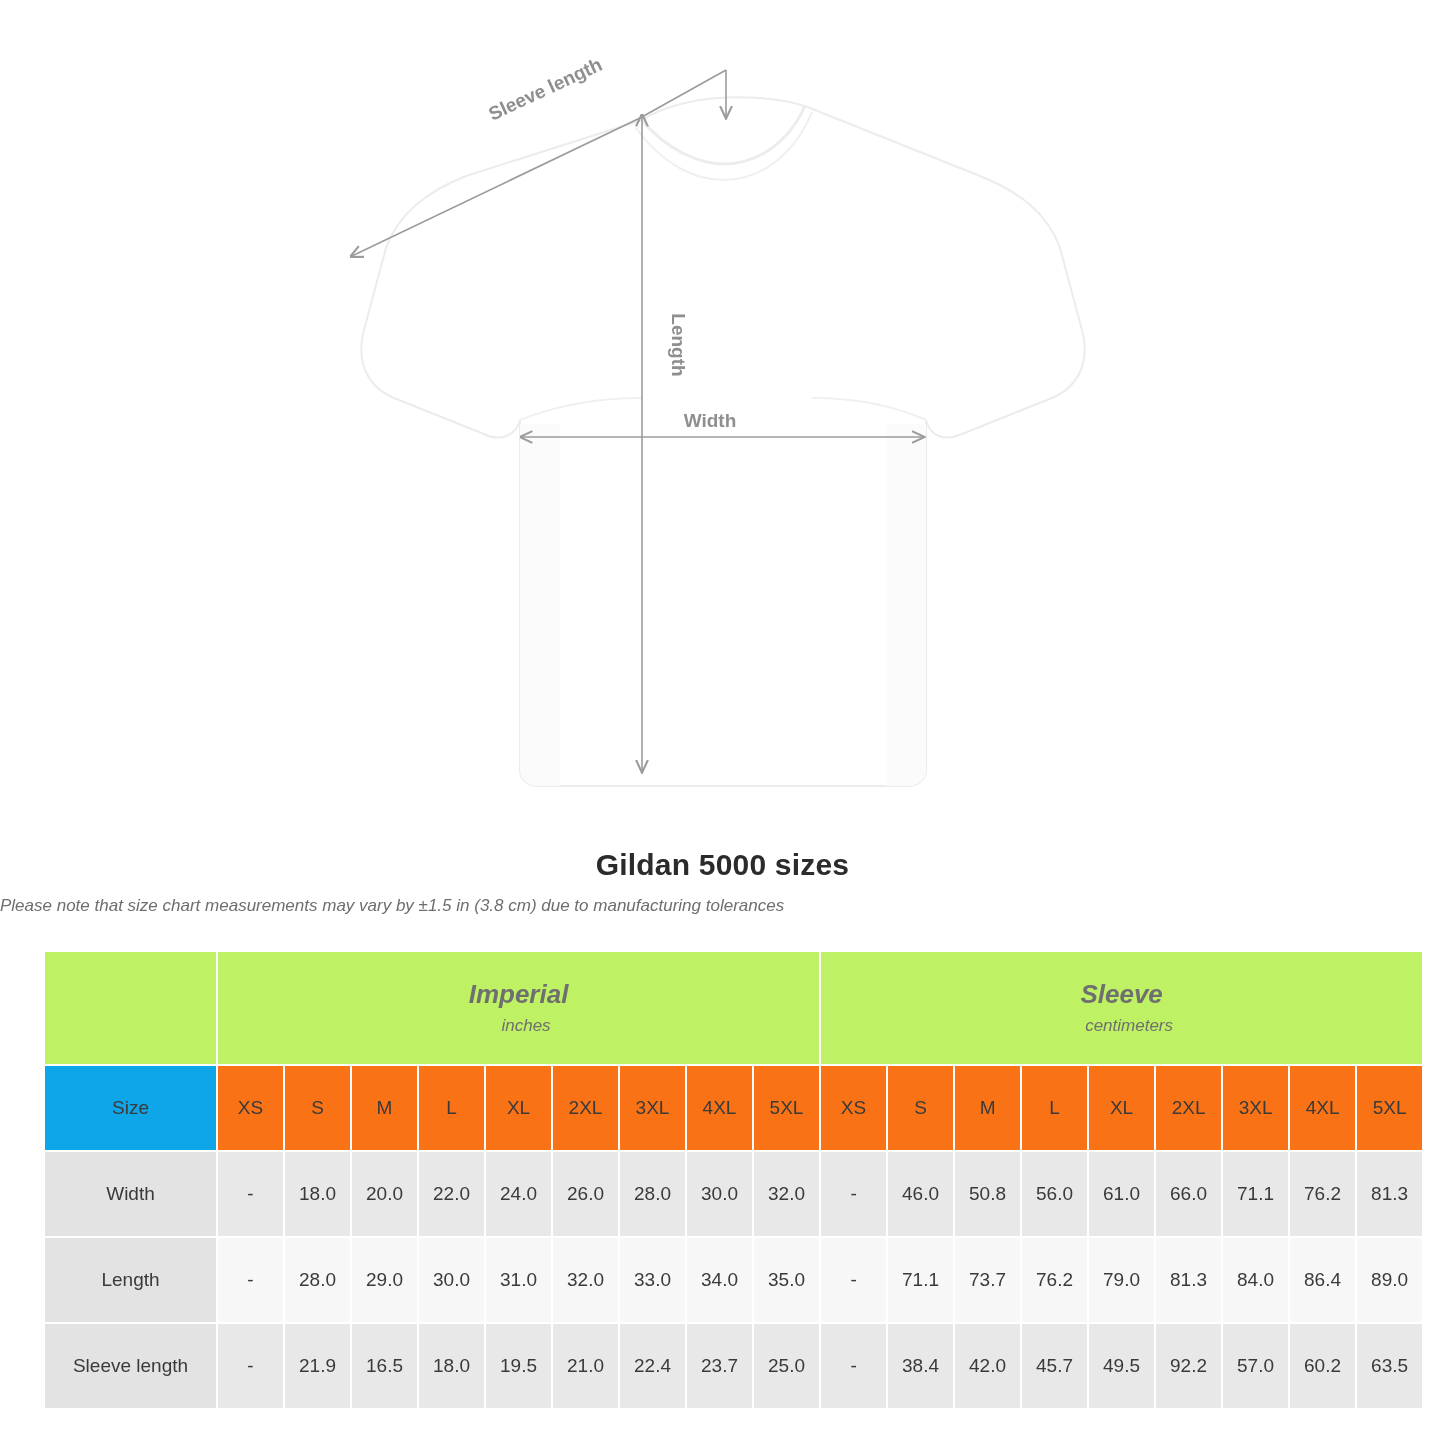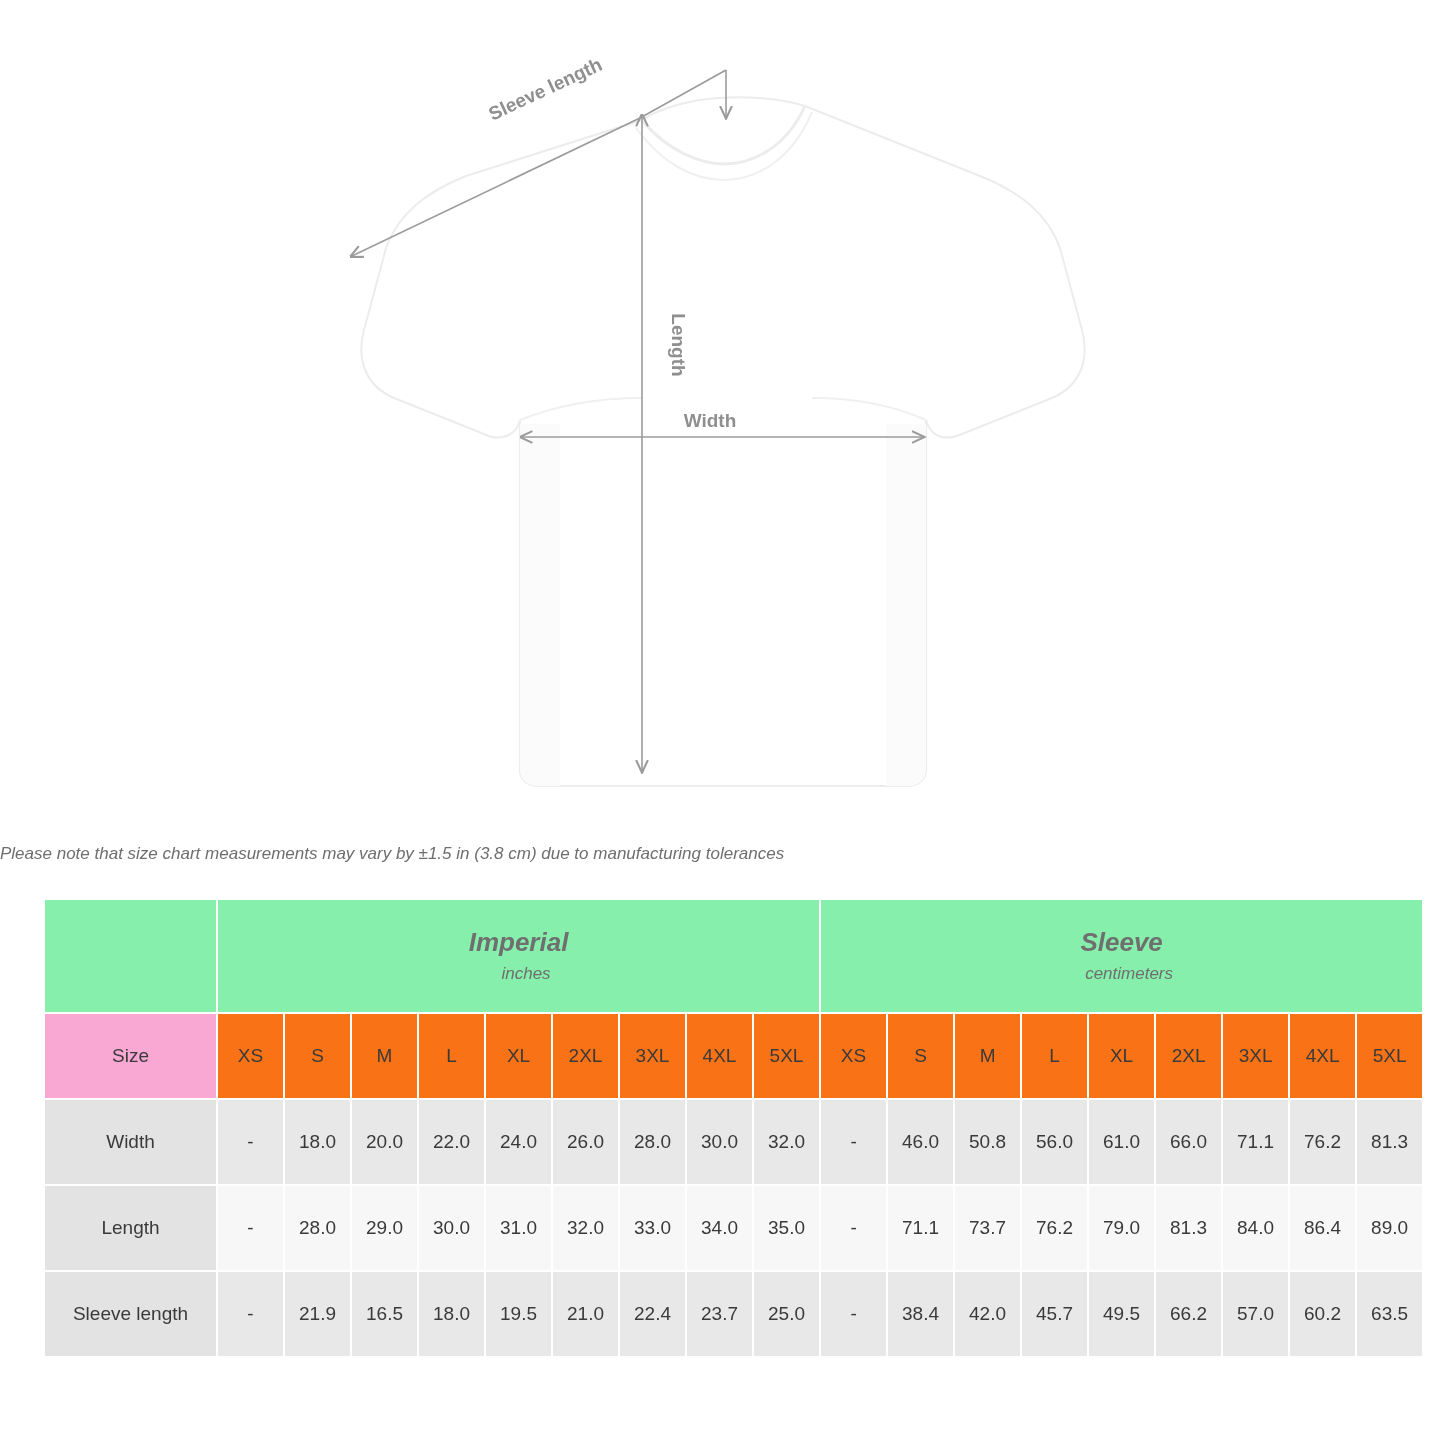--- a/index.html
+++ b/index.html
@@ -62,21 +62,21 @@
     border: 2px solid #ffffff;
     text-align: center;
     vertical-align: middle;
     font-size: 19px;
     color: #3a3a3a;
     font-weight: normal;
     padding: 0;
   }
   .unit-header td {
     height: 112px;
-    background: #86efac;
+    background: #bef264;
   }
   .unit-name {
     font-size: 26px;
     font-style: italic;
     font-weight: bold;
     color: #6f6f6f;
     line-height: 1.15;
   }
   .unit-sub {
     font-size: 17px;
@@ -89,21 +89,21 @@
     background: #ececec;
     font-weight: bold;
     font-size: 19px;
     color: #3a3a3a;
   }
   .size-row td {
     height: 84px;
     background: #f97316;
   }
   .size-row td.row-label {
-    background: #f9a8d4;
+    background: #0ea5e9;
   }
   .data-row-odd td {
     height: 84px;
     background: #e8e8e8;
   }
   .data-row-even td {
     height: 84px;
     background: #f7f7f7;
   }
   .data-row-odd td.row-label,
@@ -171,20 +171,21 @@
       </g>
       <text x="672" y="345" fill="#8f8f8f" font-family="Liberation Sans, sans-serif" font-size="19" font-weight="bold" text-anchor="middle" transform="rotate(90 672 345)">Length</text>
 
       <g>
         <line x1="522" y1="437" x2="924" y2="437" stroke="#9b9b9b" stroke-width="1.6" marker-start="url(#arrowStart)" marker-end="url(#arrowEnd)"></line>
       </g>
       <text x="710" y="427" fill="#8f8f8f" font-family="Liberation Sans, sans-serif" font-size="19" font-weight="bold" text-anchor="middle">Width</text>
     </svg>
   </div>
 
+  <h1 class="chart-title">Gildan 5000 sizes</h1>
   <p class="chart-note">Please note that size chart measurements may vary by ±1.5 in (3.8 cm) due to manufacturing tolerances</p>
 
   <div class="table-wrap">
     <table class="size-table">
       <colgroup>
         <col style="width:173px">
         <col span="9" style="width:67px">
         <col span="9" style="width:67px">
       </colgroup>
       <tbody>
@@ -275,21 +276,21 @@
           <td>19.5</td>
           <td>21.0</td>
           <td>22.4</td>
           <td>23.7</td>
           <td>25.0</td>
           <td>-</td>
           <td>38.4</td>
           <td>42.0</td>
           <td>45.7</td>
           <td>49.5</td>
-          <td>66.2</td>
+          <td>92.2</td>
           <td>57.0</td>
           <td>60.2</td>
           <td>63.5</td>
         </tr>
       </tbody>
     </table>
   </div>
 
 </div>
 

